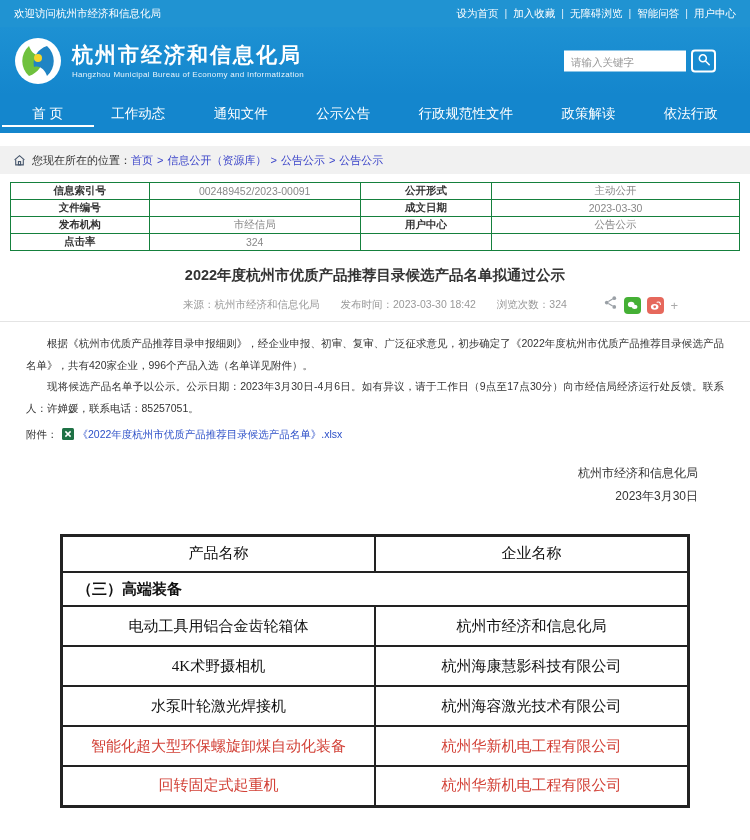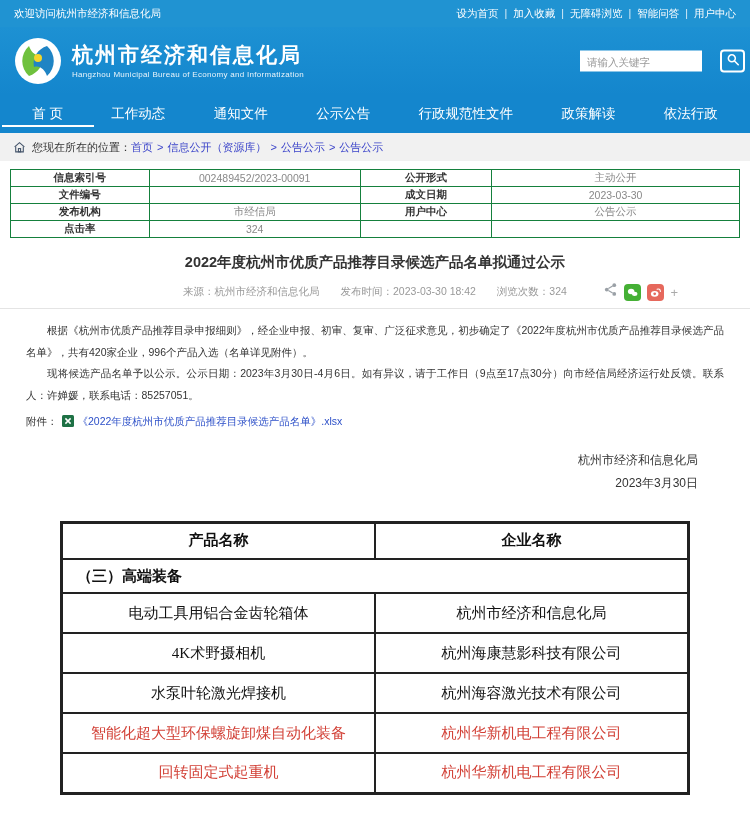--- a/index.html
+++ b/index.html
@@ -13,36 +13,36 @@
           align-items:center;padding:8px 14px;color:#fff;font-size:10.5px;}
   .toplinks{display:flex;align-items:center;}
   .toplinks a{color:#fff;text-decoration:none;cursor:pointer;}
   .toplinks a:not(:last-child)::after{content:"|";margin:0 6px;opacity:.85;}
   
   .site-header{height:68px;background:linear-gradient(180deg,#1d91d3,#1486cd);
                display:flex;align-items:center;padding:0 14px;position:relative;}
   .logo{width:48px;height:48px;margin-right:10px;flex:0 0 auto;}
   .site-title{color:#fff;font-size:21px;font-weight:bold;letter-spacing:2px;line-height:1.15;}
   .site-sub{color:#e8f4fb;font-size:8px;letter-spacing:.3px;margin-top:2px;}
-  .search{position:absolute;right:5px;top:50%;transform:translateY(-50%);
-          display:flex;align-items:center;gap:18px;}
+  .search{position:absolute;right:34px;top:50%;transform:translateY(-50%);
+          display:flex;align-items:center;gap:5px;}
   .search input{width:122px;height:21px;border:none;font-size:10.5px;padding:0 7px;outline:none;
                 font-family:inherit;color:#333;}
   .search input::placeholder{color:#999;}
   .search button{width:25px;height:23px;background:transparent;border:2px solid #fff;
                  border-radius:4px;display:flex;align-items:center;justify-content:center;cursor:pointer;}
   
   .mainnav{height:38px;background:var(--c-accent,#1486cd);display:flex;align-items:stretch;
            justify-content:space-around;padding:0 8px;}
   .nav-item{color:#fff;font-size:13.5px;display:flex;align-items:center;text-decoration:none;
             position:relative;padding:0 10px;cursor:pointer;}
   .nav-item.active::after{content:"";position:absolute;left:50%;transform:translateX(-50%);
             bottom:6px;width:92px;height:2px;background:#fff;}
   
-  .breadcrumb{height:28px;background:#f1f1f1;margin-top:0;display:flex;align-items:center;
+  .breadcrumb{height:28px;background:#f1f1f1;margin-top:13px;display:flex;align-items:center;
               padding:0 13px;font-size:11px;color:#333;}
   .breadcrumb .home-ic{width:13px;height:13px;margin-right:6px;flex:0 0 auto;}
   .crumb{color:var(--c-crumb_link,#3b44c9);text-decoration:none;cursor:pointer;}
   .crumb:not(.last)::after{content:">";margin:0 4px;color:var(--c-crumb_link,#3b44c9);}
   
   .content{padding:8px 10px 0;}
   .info-table{width:100%;border-collapse:collapse;font-size:10.5px;table-layout:fixed;}
   .info-table th,.info-table td{border:1px solid #15803d;height:17px;text-align:center;}
   .info-table th{color:#333;font-weight:bold;}
   .info-table td{color:#888;}
@@ -60,21 +60,21 @@
   .para{font-size:10.5px;color:#333;line-height:2.05;margin:0 16px;text-indent:2em;text-align:justify;}
   .attachment{font-size:10.5px;color:#333;margin:9px 16px 0;display:flex;align-items:center;gap:4px;}
   .attach-link{color:var(--c-link,#2d50c8);text-decoration:none;cursor:pointer;}
   .signature{text-align:right;margin:20px 42px 0;font-size:12px;color:#333;line-height:1.9;}
   
   .doc{margin-top:26px;font-family:"Liberation Serif","DejaVu Serif",serif;}
   .doc-title{text-align:center;font-size:21px;font-weight:bold;color:#111;margin-bottom:18px;
              letter-spacing:1px;}
   .doc-table{width:630px;margin:0 auto;border-collapse:collapse;border:3px solid #222;}
   .doc-table th,.doc-table td{border:2px solid #222;text-align:center;font-size:15px;color:#111;}
-  .doc-table th{height:37px;font-weight:bold;width:50%;}
+  .doc-table th{height:37px;font-weight:normal;width:50%;}
   .doc-table td.section-cell{height:34px;text-align:left;padding-left:14px;font-weight:bold;}
   .doc-table td.cell{height:40px;}
   .doc-table tr.hl td{color:var(--c-highlight,#d24036);}
 </style>
 </head>
 <body>
 
 <div class="topbar">
   <span>欢迎访问杭州市经济和信息化局</span>
   <div class="toplinks">

